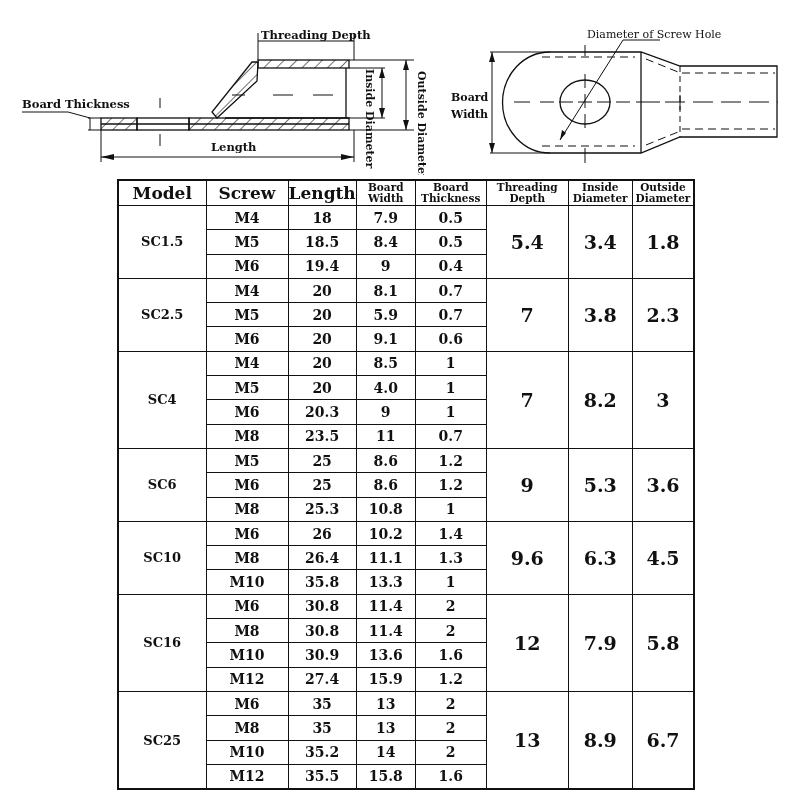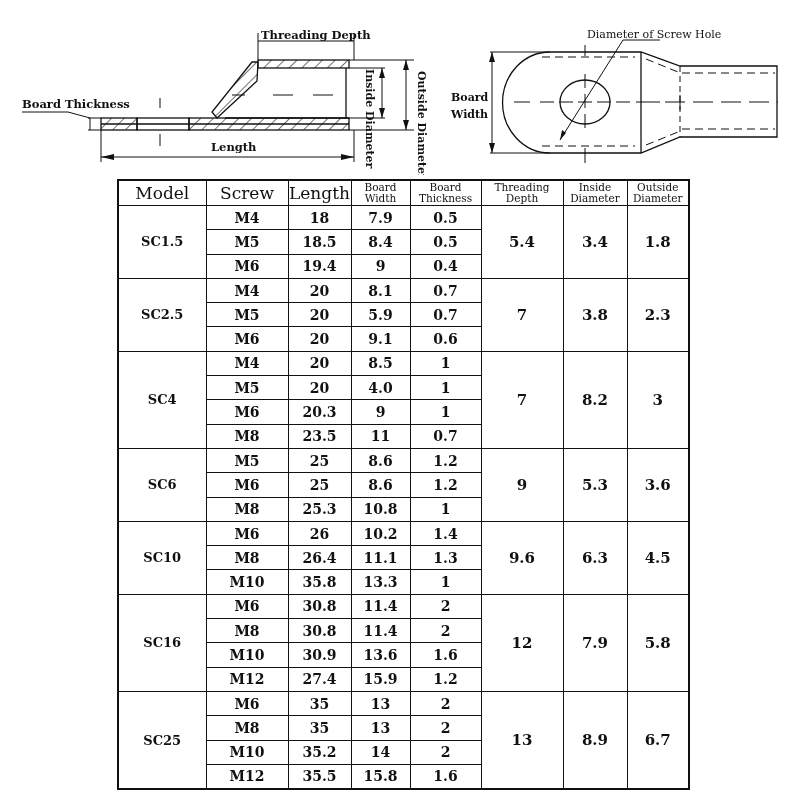--- a/index.html
+++ b/index.html
@@ -14,35 +14,35 @@
     }
     .spec-table th, .spec-table td {
       border: 1.5px solid #111;
       padding: 0;
       text-align: center;
       vertical-align: middle;
       overflow: hidden;
       white-space: nowrap;
     }
     .spec-table th {
-      font-weight: normal;
+      font-weight: bold;
       height: 24px;
       line-height: 1;
     }
     .spec-table th.big { font-size: 17px; }
     .spec-table th.small { font-size: 10.5px; line-height: 11px; }
     .spec-table th.small span { display: block; }
     .spec-table td {
       height: 23.3px;
       font-family: "DejaVu Serif", serif;
       font-weight: bold;
       font-size: 14px;
     }
     .spec-table td.model { font-size: 13px; }
-    .spec-table td.shared { font-size: 15px; }
+    .spec-table td.shared { font-size: 19px; }
   </style>
 </head>
 <body>
 
 <svg class="diagram" width="800" height="175" viewBox="0 0 800 175" xmlns="http://www.w3.org/2000/svg">
   <defs>
     <pattern id="hatch" patternUnits="userSpaceOnUse" width="9" height="9" patternTransform="rotate(45)">
       <line x1="0" y1="0" x2="0" y2="9" stroke="#111" stroke-width="1.2"></line>
     </pattern>
   </defs>

